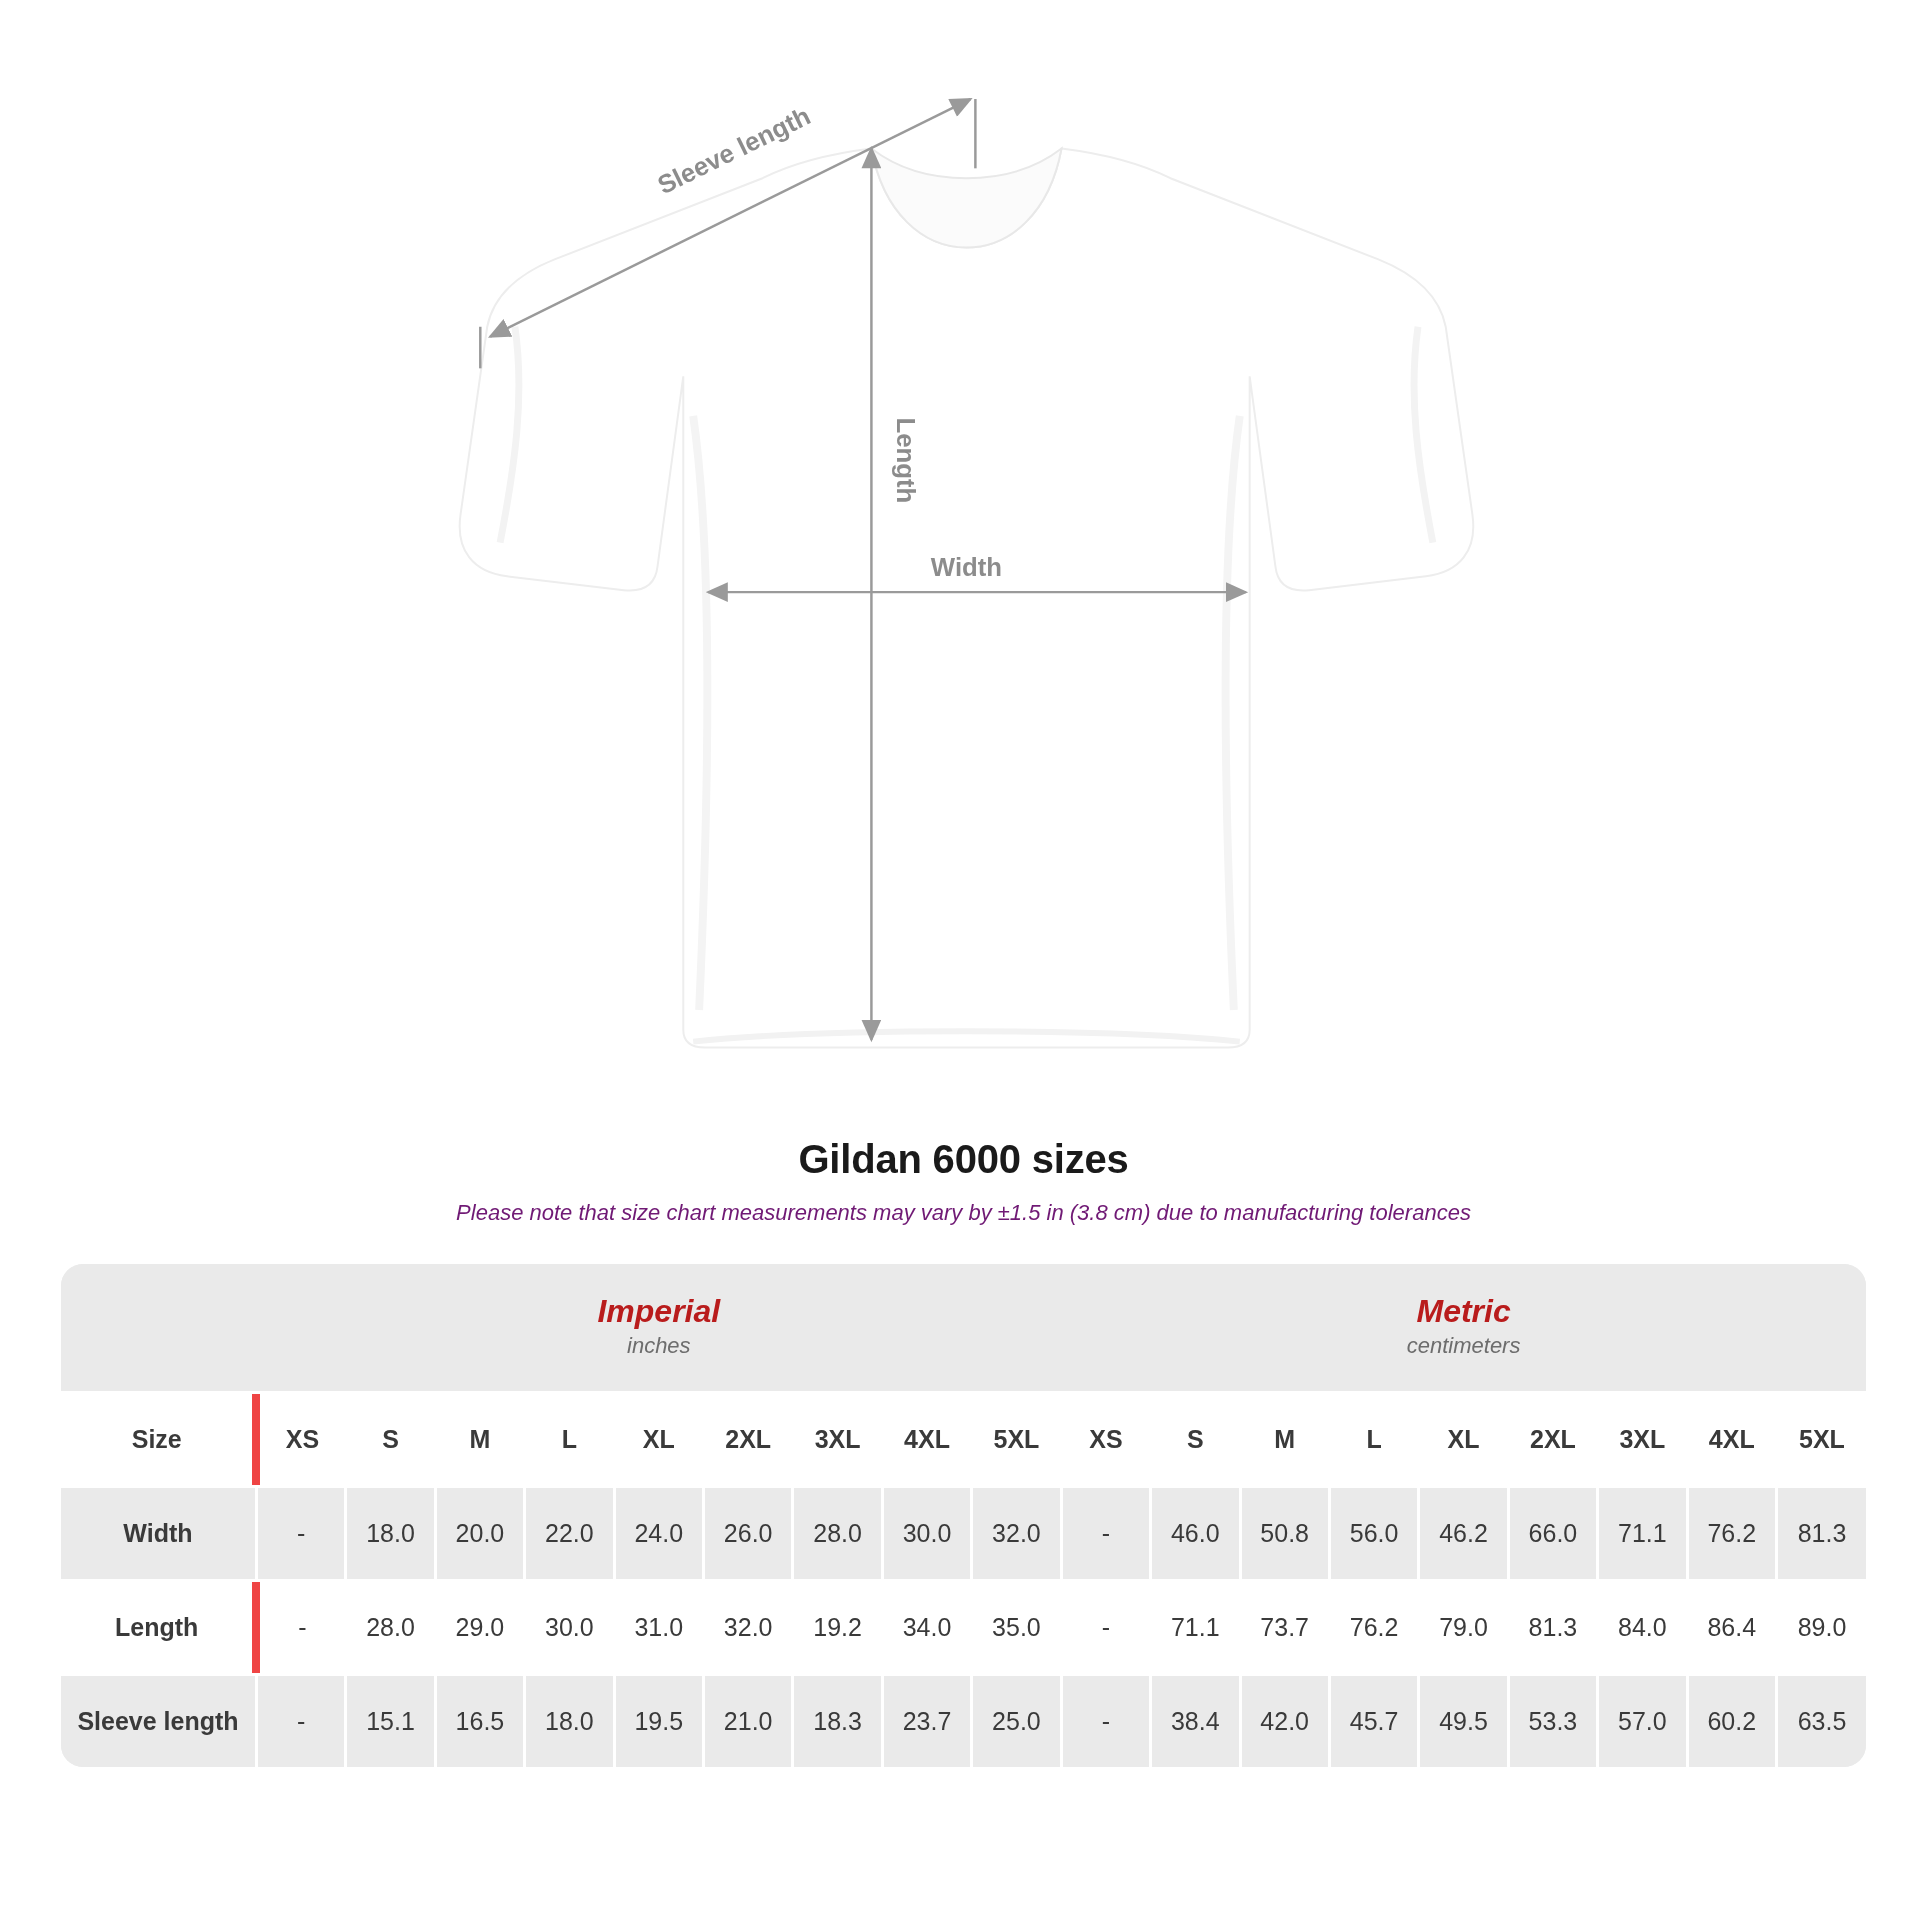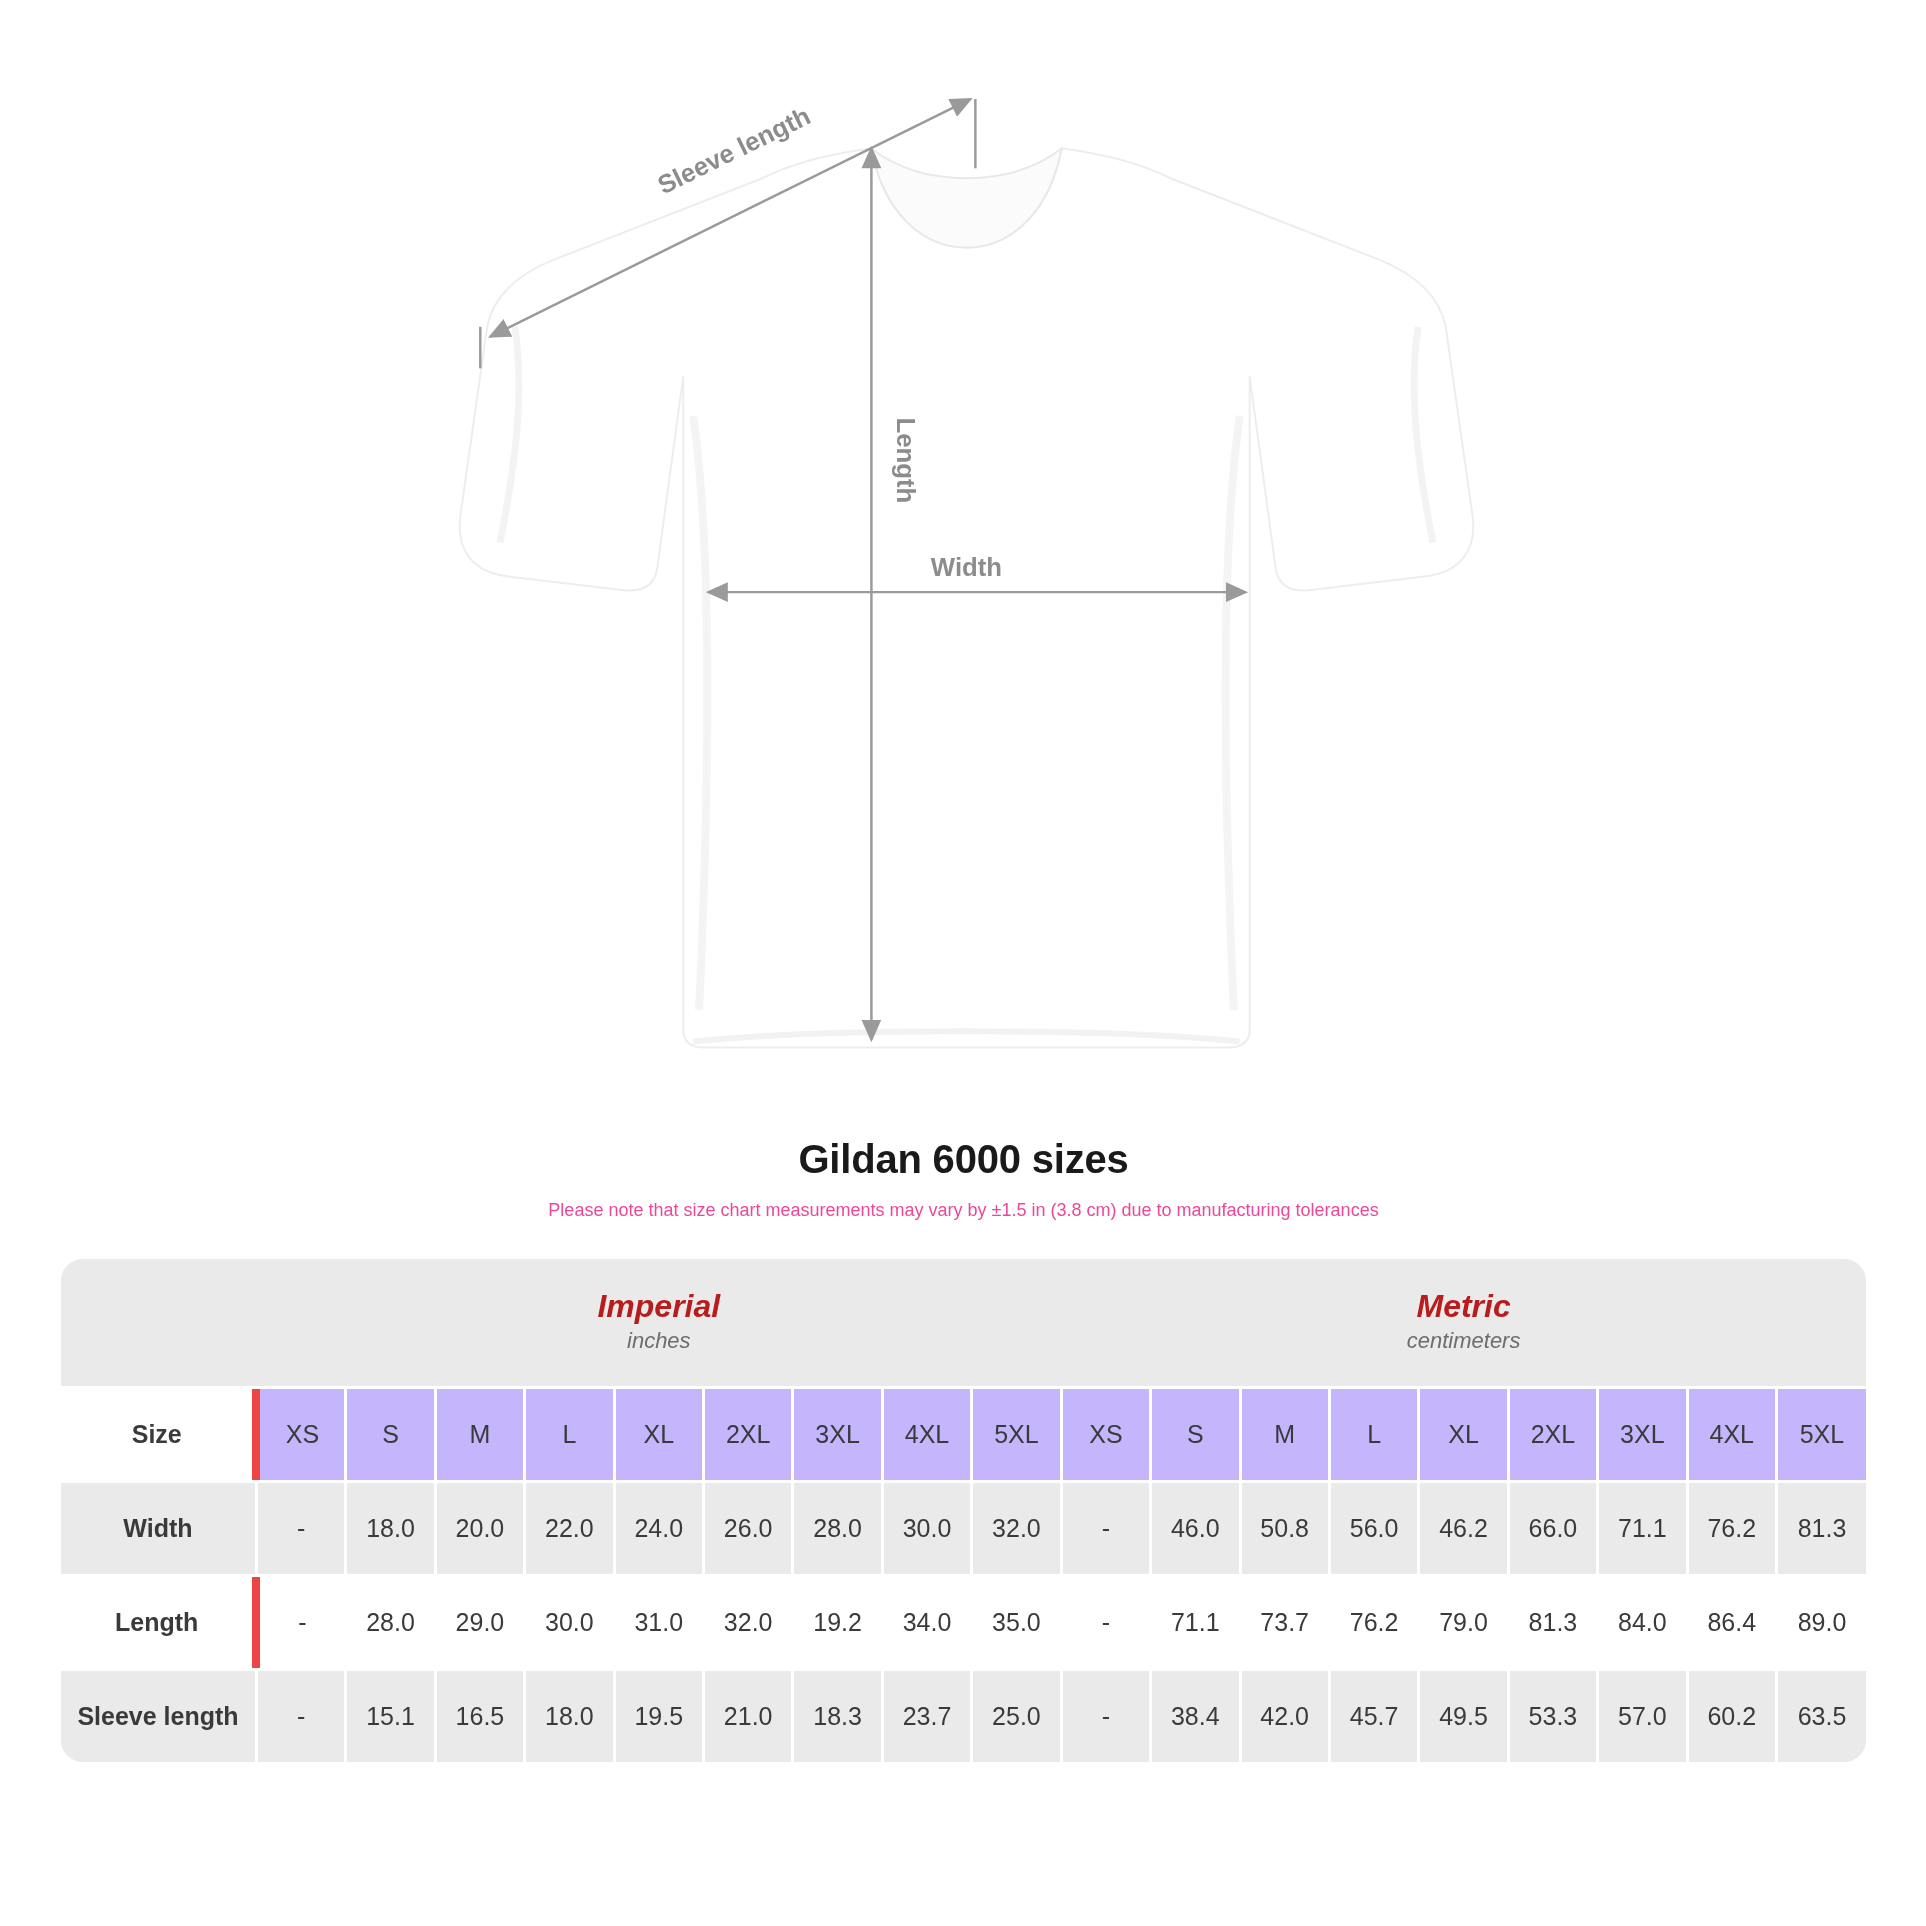--- a/index.html
+++ b/index.html
@@ -39,22 +39,23 @@
     margin-top: 28px;
   }
   .chart-title {
     font-size: 40px;
     font-weight: bold;
     color: #1a1a1a;
     letter-spacing: -0.2px;
   }
   .chart-note {
     margin-top: 18px;
-    font-size: 18px;
-    color: #ec4899;
+    font-size: 22px;
+    font-style: italic;
+    color: #701a75;
   }
 
   
   .table-wrap {
     margin: 38px 61px 0 61px;
     border-radius: 22px;
     overflow: hidden;
     background: #eaeaea;
   }
   table.size-table {
@@ -84,22 +85,22 @@
   }
   .unit-sub {
     font-size: 22px;
     font-style: italic;
     color: #6d6d6d;
     line-height: 1.5;
   }
   
   .size-row td {
     height: 91px;
-    background: #c4b5fd;
-    font-weight: normal;
+    background: #ffffff;
+    font-weight: bold;
     font-size: 26px;
     color: #3d3d3d;
   }
   .size-row td.rowlabel {
     background: #ffffff;
   }
   
   .data-row td {
     height: 91px;
     background: #ffffff;

